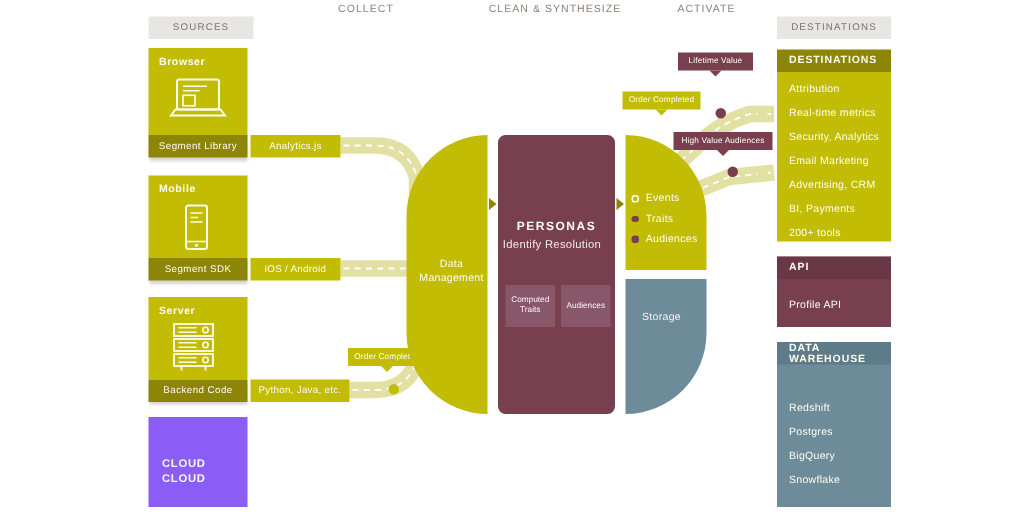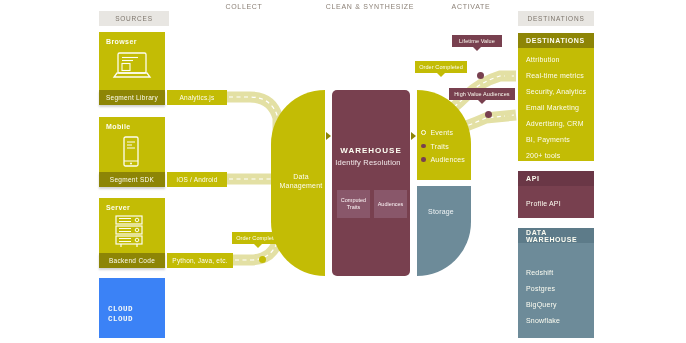--- a/index.html
+++ b/index.html
@@ -18,21 +18,21 @@
   .colhdr{background:#e8e6e2;color:#7d756c;font-size:6.5px;letter-spacing:.8px;
           display:flex;align-items:center;justify-content:center;white-space:nowrap;}
 
   
   .srccard{background:#c3bc05;}
   .srccard .ttl{position:absolute;left:7px;top:6px;color:#fdfdf2;font-size:7px;
                 font-weight:bold;letter-spacing:.4px;}
   .srcfoot{background:#8d8506;color:#fdfdf2;font-size:6.5px;
            display:flex;align-items:center;justify-content:center;letter-spacing:.3px;
            box-shadow:0 2px 2px rgba(0,0,0,.18);}
-  .cloudcard{background:#3b82f6;font-family:Liberation Mono, monospace;}
+  .cloudcard{background:#8b5cf6;}
   .cloudcard .ttl{position:absolute;left:9px;top:26px;color:#f2f6f7;font-size:7.5px;
                   font-weight:bold;letter-spacing:.5px;line-height:10px;}
 
   
   .pill{background:#c3bc05;color:#fdfdf2;font-size:6.5px;letter-spacing:.2px;
         display:flex;align-items:center;justify-content:center;white-space:nowrap;}
 
   
   .ribbon{stroke:#e3e0a4;fill:none;stroke-linecap:butt;}
   .ribdash{stroke:#ffffff;fill:none;stroke-dasharray:4 3.5;stroke-linecap:butt;}
@@ -200,21 +200,21 @@
 
   <div class="abs dm" style="left:271px;top:90px;width:54px;height:186px;
               border-radius:93px 0 0 93px;"></div>
   <div class="abs dmlabel" style="left:276px;top:172px;width:50px;">
     <span>Data</span><br>
     <span>Management</span>
   </div>
   <div class="tri abs" style="left:326px;top:132px;"></div>
 
   <div class="abs personas" style="left:332px;top:90px;width:78px;height:186px;">
-    <div class="abs ptitle" style="left:0;top:56px;width:78px;">WAREHOUSE</div>
+    <div class="abs ptitle" style="left:0;top:56px;width:78px;">PERSONAS</div>
     <div class="abs psub" style="left:0;top:68px;width:72px;">Identify Resolution</div>
     <div class="abs pbox" style="left:5px;top:100px;width:33px;height:28px;flex-direction:column;">
       <span>Computed</span>
       <span>Traits</span>
     </div>
     <div class="abs pbox" style="left:42px;top:100px;width:33px;height:28px;">
       <span>Audiences</span>
     </div>
   </div>
   <div class="tri abs" style="left:411px;top:132px;"></div>

